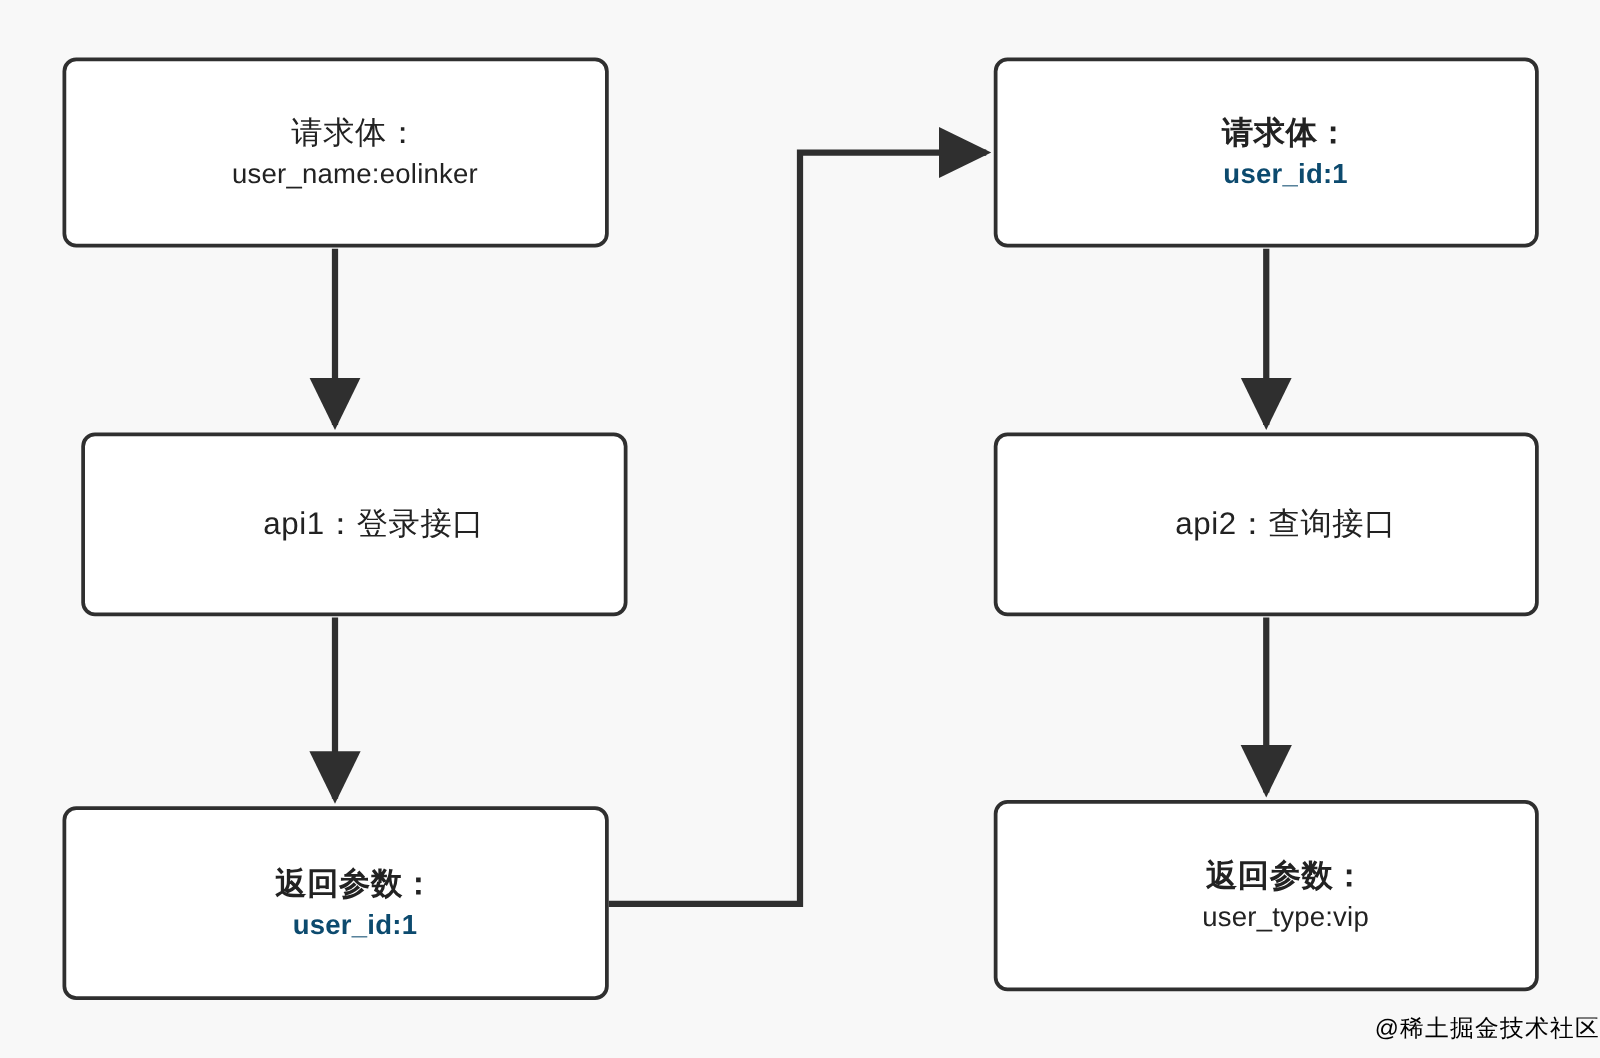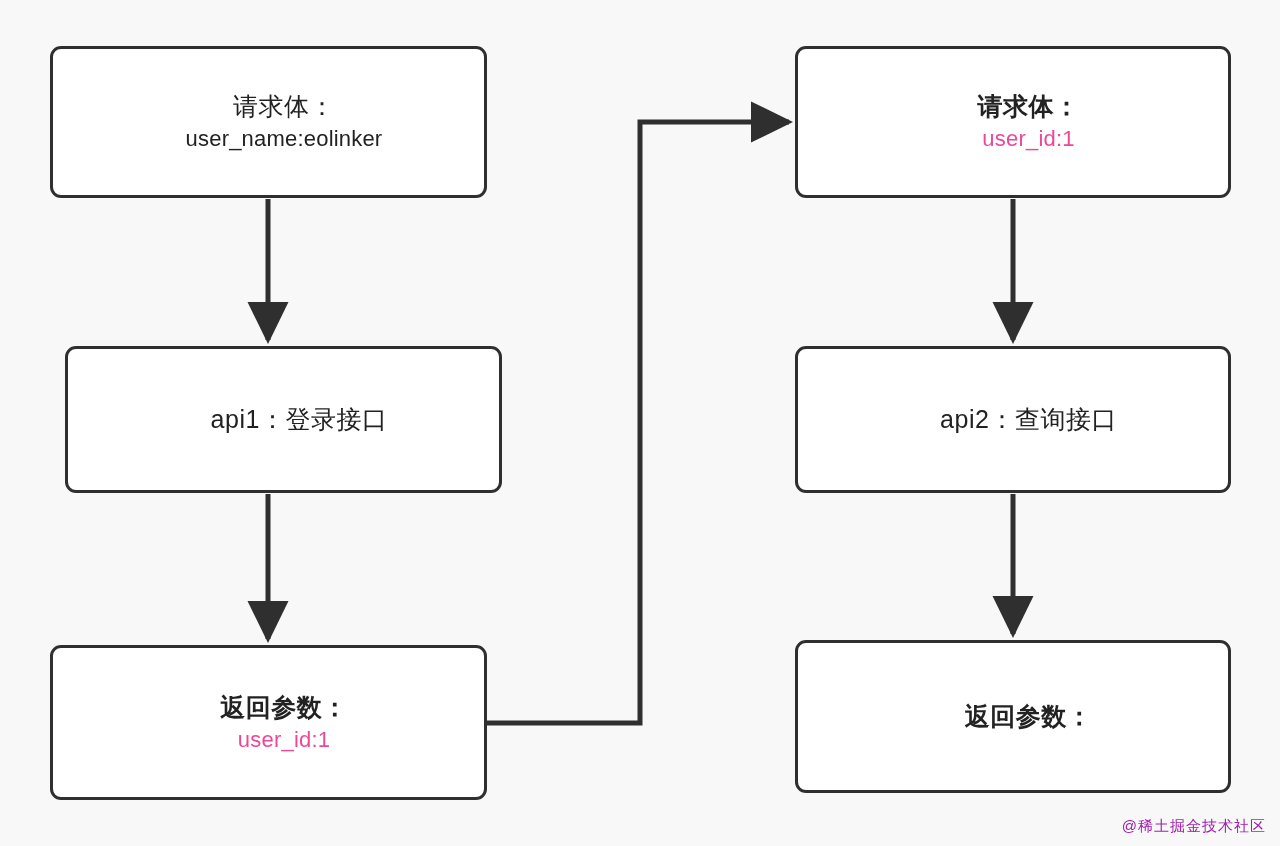--- a/index.html
+++ b/index.html
@@ -35,45 +35,45 @@
     letter-spacing: 0.5px;
   }
   .node .line2 {
     font-size: 22px;
     letter-spacing: 0.2px;
   }
   .node.single .line1 {
     font-size: 25px;
   }
   .bold { font-weight: bold; }
-  .red  { color: #ec4899; font-weight: normal; }
+  .red  { color: #0c4a6e; font-weight: bold; }
   .plain { font-weight: normal; }
 
   
   #node-req-login   { left: 50px;  top: 46px;  width: 437px; height: 152px; }
   #node-api1        { left: 65px;  top: 346px; width: 437px; height: 147px; }
   #node-resp-login  { left: 50px;  top: 645px; width: 437px; height: 155px; }
   #node-req-query   { left: 795px; top: 46px;  width: 436px; height: 152px; }
   #node-api2        { left: 795px; top: 346px; width: 436px; height: 147px; }
   #node-resp-query  { left: 795px; top: 640px; width: 436px; height: 153px; }
 
   #edges {
     position: absolute;
     left: 0;
     top: 0;
     width: 1280px;
     height: 846px;
     pointer-events: none;
   }
   .watermark {
     position: absolute;
-    right: 14px;
+    right: 0;
     bottom: 10px;
-    font-size: 15px;
-    color: #a21caf;
+    font-size: 19px;
+    color: #000000;
     letter-spacing: 1px;
     white-space: nowrap;
   }
 </style>
 </head>
 <body>
 
 <div id="canvas">
 
   <svg id="edges" viewBox="0 0 1280 846" width="1280" height="846" xmlns="http://www.w3.org/2000/svg">
@@ -112,17 +112,18 @@
     <span class="line1 bold">请求体：</span>
     <span class="line2 red">user_id:1</span>
   </div>
 
   <div class="node single" id="node-api2">
     <span class="line1 plain">api2：查询接口</span>
   </div>
 
   <div class="node" id="node-resp-query">
     <span class="line1 bold">返回参数：</span>
+    <span class="line2 plain">user_type:vip</span>
   </div>
 
   <div class="watermark">@稀土掘金技术社区</div>
 
 </div>
 
 </body></html>

